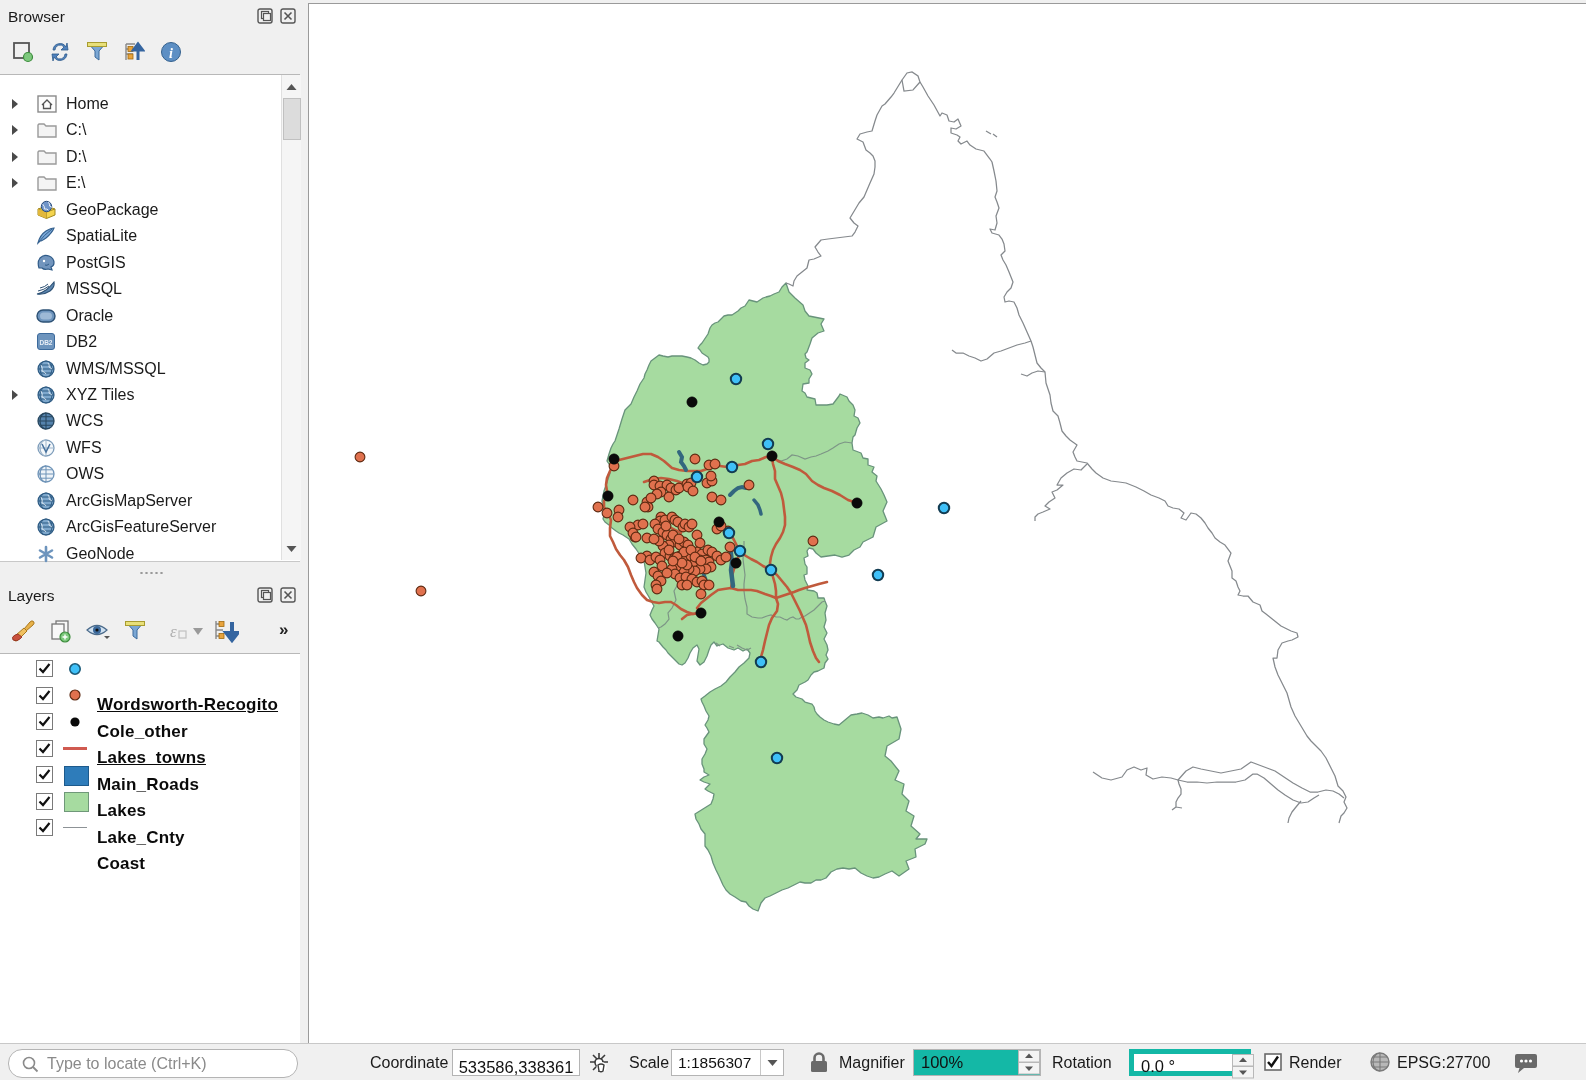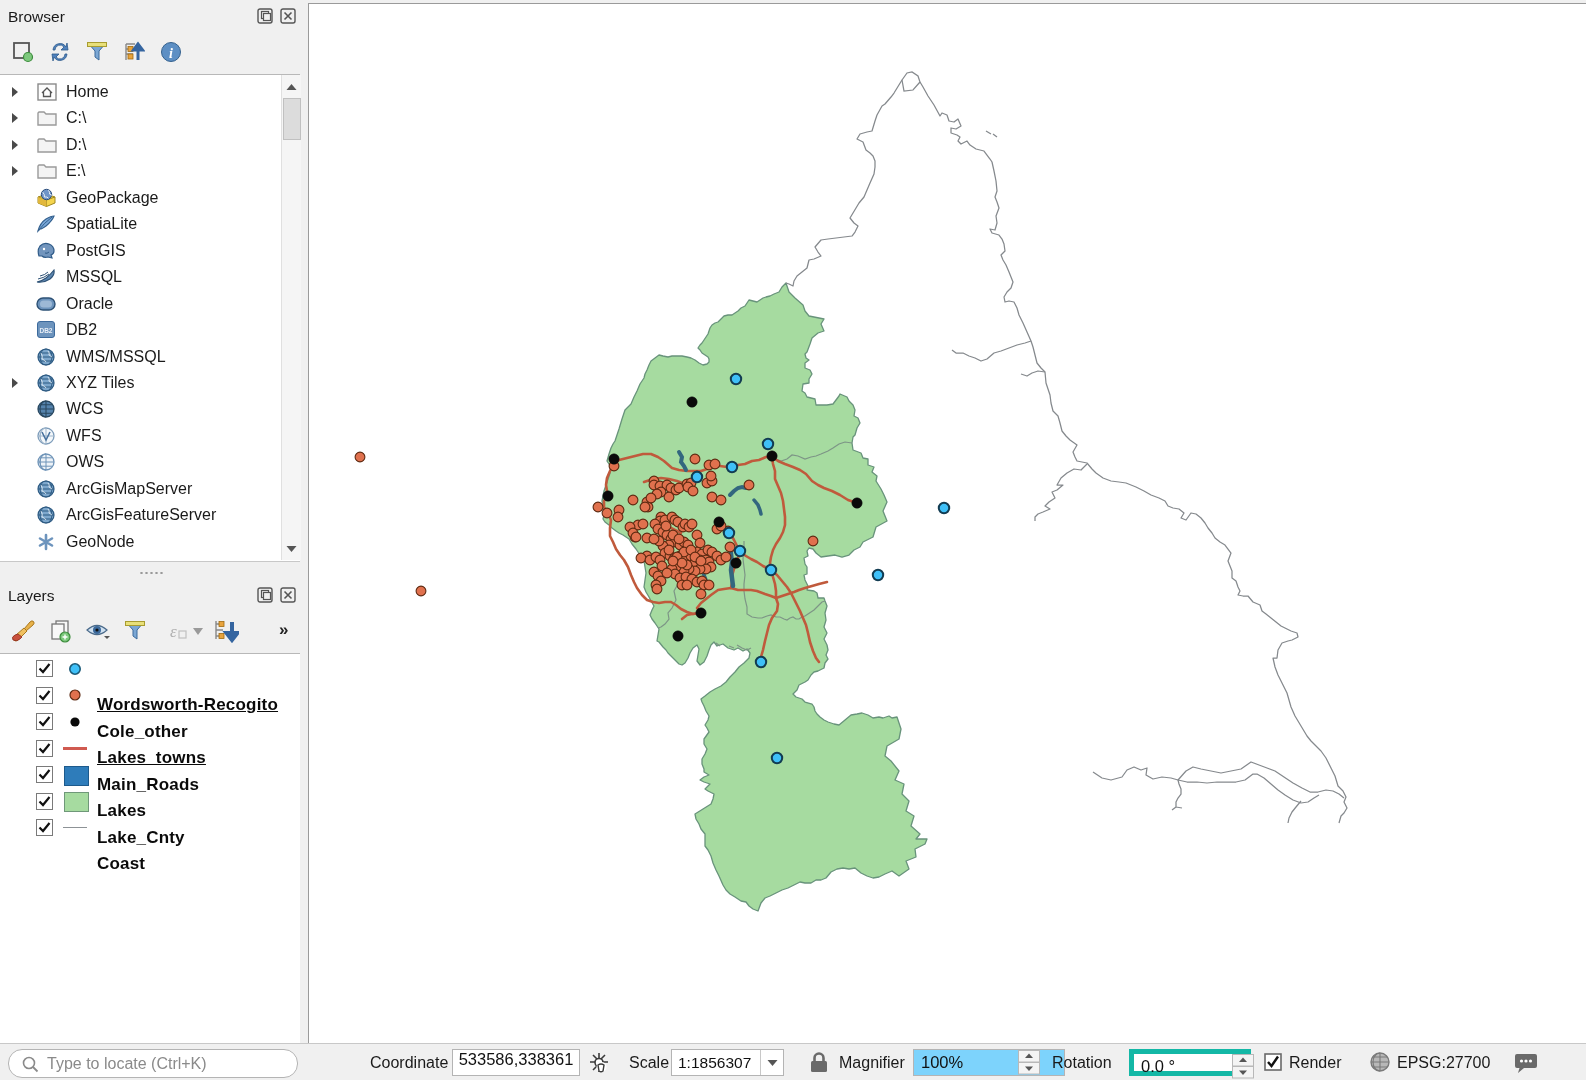--- a/index.html
+++ b/index.html
@@ -235,21 +235,21 @@
  <rect x="5" y="5.5" width="5" height="5" fill="#e8a33c" stroke="#a06a10" stroke-width="0.8"></rect>
  <rect x="5" y="13" width="5" height="5" fill="#e8a33c" stroke="#a06a10" stroke-width="0.8"></rect>
  <path d="M15,19 L15,7 M15,3 L10.5,9 L19.5,9 Z" stroke="#3565a0" stroke-width="3" fill="#3565a0"></path>
 </svg>
 <svg class="abs" style="left:160px;top:41px" width="22" height="22">
  <circle cx="11" cy="11" r="9.5" fill="#5d8fc4" stroke="#34618e" stroke-width="1"></circle>
  <text x="11" y="16.5" text-anchor="middle" font-family="Liberation Serif" font-style="italic" font-weight="bold" font-size="14" fill="#fff">i</text>
 </svg>
 
   <div class="abs" style="left:0px;top:74px;width:300px;height:486px;background:#fff;border-top:1px solid #b8b8b8;border-bottom:1px solid #c8c8c8"></div>
-  <div class="abs" style="left:0px;top:0px;width:280px;height:664px">
+  <div class="abs" style="left:0px;top:12px;width:280px;height:664px">
 <svg class="abs" style="left:11px;top:87.0px" width="8" height="10">
         <path d="M1,0 L7,5 L1,10 Z" fill="#4a4a4a"></path>
       </svg>
 <svg class="abs" style="left:37px;top:83.0px" width="20" height="18">
         <rect x="1" y="1" width="18" height="16" fill="#fdfdfd" stroke="#8a8a8a" stroke-width="1.4"></rect>
         <path d="M5,10 L10,5 L15,10 M6.5,9 L6.5,13.5 L13.5,13.5 L13.5,9" fill="none" stroke="#555" stroke-width="1.3"></path>
       </svg>
 <div class="abs treelabel" style="left:66px;top:83.0px">Home</div>
 <svg class="abs" style="left:11px;top:113.45px" width="8" height="10">
         <path d="M1,0 L7,5 L1,10 Z" fill="#4a4a4a"></path>
@@ -469,21 +469,21 @@
 
 <div class="abs" style="left:0;top:1043px;width:1586px;height:37px;background:#f0f0f0;border-top:1px solid #c8c8c8"></div>
 <div class="abs" style="left:8px;top:1049px;width:288px;height:27px;background:#fff;border:1px solid #b4b4b4;border-radius:14px">
   <svg class="abs" style="left:12px;top:5px" width="18" height="18">
       <circle cx="8" cy="8" r="5.5" fill="none" stroke="#8a8a8a" stroke-width="1.6"></circle>
       <path d="M12,12 L16.5,16.5" stroke="#8a8a8a" stroke-width="1.8"></path>
     </svg>
   <div class="abs" style="left:38px;top:4.5px;font-size:16px;color:#8a8a8a">Type to locate (Ctrl+K)</div>
 </div>
 <div class="abs slabel" style="left:370px;top:1054px">Coordinate</div>
-<div class="abs" style="left:452px;top:1049px;width:128px;height:27px;background:#fff;border:1px solid #b4b4b4;text-align:center;font-size:16.5px;padding-top:0;box-sizing:border-box">533586,338361</div>
+<div class="abs" style="left:452px;top:1049px;width:128px;height:27px;background:#fff;border:1px solid #b4b4b4;text-align:center;font-size:16.5px;padding-top:8px;box-sizing:border-box">533586,338361</div>
 <svg class="abs" style="left:588px;top:1051px" width="22" height="23">
   <g stroke="#3a3a3a" stroke-width="1.6" fill="none">
   <path d="M11,2 L11,8 M11,15 L11,21 M2,11 L8,11 M15,11 L20,11 M5,4 L9,8 M17,4 L13,8 M5,19 L9,15"></path>
   </g>
   <circle cx="11" cy="11.5" r="4" fill="#fff" stroke="#3a3a3a" stroke-width="1.6"></circle>
   <circle cx="13.5" cy="16" r="5" fill="#fff"></circle>
   <path d="M10,14 q3,-2 6,0 l-1,6 q-2,1.5 -4,0 Z" fill="#fff" stroke="#3a3a3a" stroke-width="1.4"></path>
 </svg>
 <div class="abs slabel" style="left:629px;top:1054px">Scale</div>
 <div class="abs" style="left:671px;top:1049px;width:113px;height:27px;background:#fff;border:1px solid #b4b4b4;box-sizing:border-box">
@@ -492,21 +492,21 @@
     <svg class="abs" style="left:6px;top:9px" width="11" height="8">
         <path d="M0.5,1 L10.5,1 L5.5,7 Z" fill="#555"></path>
       </svg>
   </div>
 </div>
 <svg class="abs" style="left:809px;top:1052px" width="20" height="21">
   <rect x="2" y="9" width="16" height="11" rx="1.5" fill="#6a6a6a"></rect>
   <path d="M5.5,9 L5.5,6 a4.5,4.5 0 0 1 9,0 L14.5,9" fill="none" stroke="#6a6a6a" stroke-width="2.6"></path>
 </svg>
 <div class="abs slabel" style="left:839px;top:1054px">Magnifier</div>
-<div class="abs" style="left:913px;top:1049px;width:152px;height:27px;background:#7dd3fc;border:1px solid #b4b4b4;box-sizing:border-box">
+<div class="abs" style="left:913px;top:1049px;width:128px;height:27px;background:#14b8a6;border:1px solid #b4b4b4;box-sizing:border-box">
   <div class="abs" style="left:7px;top:2.5px;font-size:16.5px">100%</div>
   <div class="abs" style="left:104px;top:0"><svg width="22" height="25">
         <rect x="0.5" y="0.5" width="21" height="11.5" fill="#f4f4f4" stroke="#b8b8b8" stroke-width="1"></rect>
         <rect x="0.5" y="12.5" width="21" height="11.5" fill="#f4f4f4" stroke="#b8b8b8" stroke-width="1"></rect>
         <path d="M7,8 L15,8 L11,3.5 Z" fill="#555"></path>
         <path d="M7,16.5 L15,16.5 L11,21 Z" fill="#555"></path>
       </svg></div>
 </div>
 <div class="abs slabel" style="left:1052px;top:1054px">Rotation</div>
 <div class="abs" style="left:1129px;top:1049px;width:122px;height:27px;background:#fff;border:5px solid #14b8a6;box-sizing:border-box">

